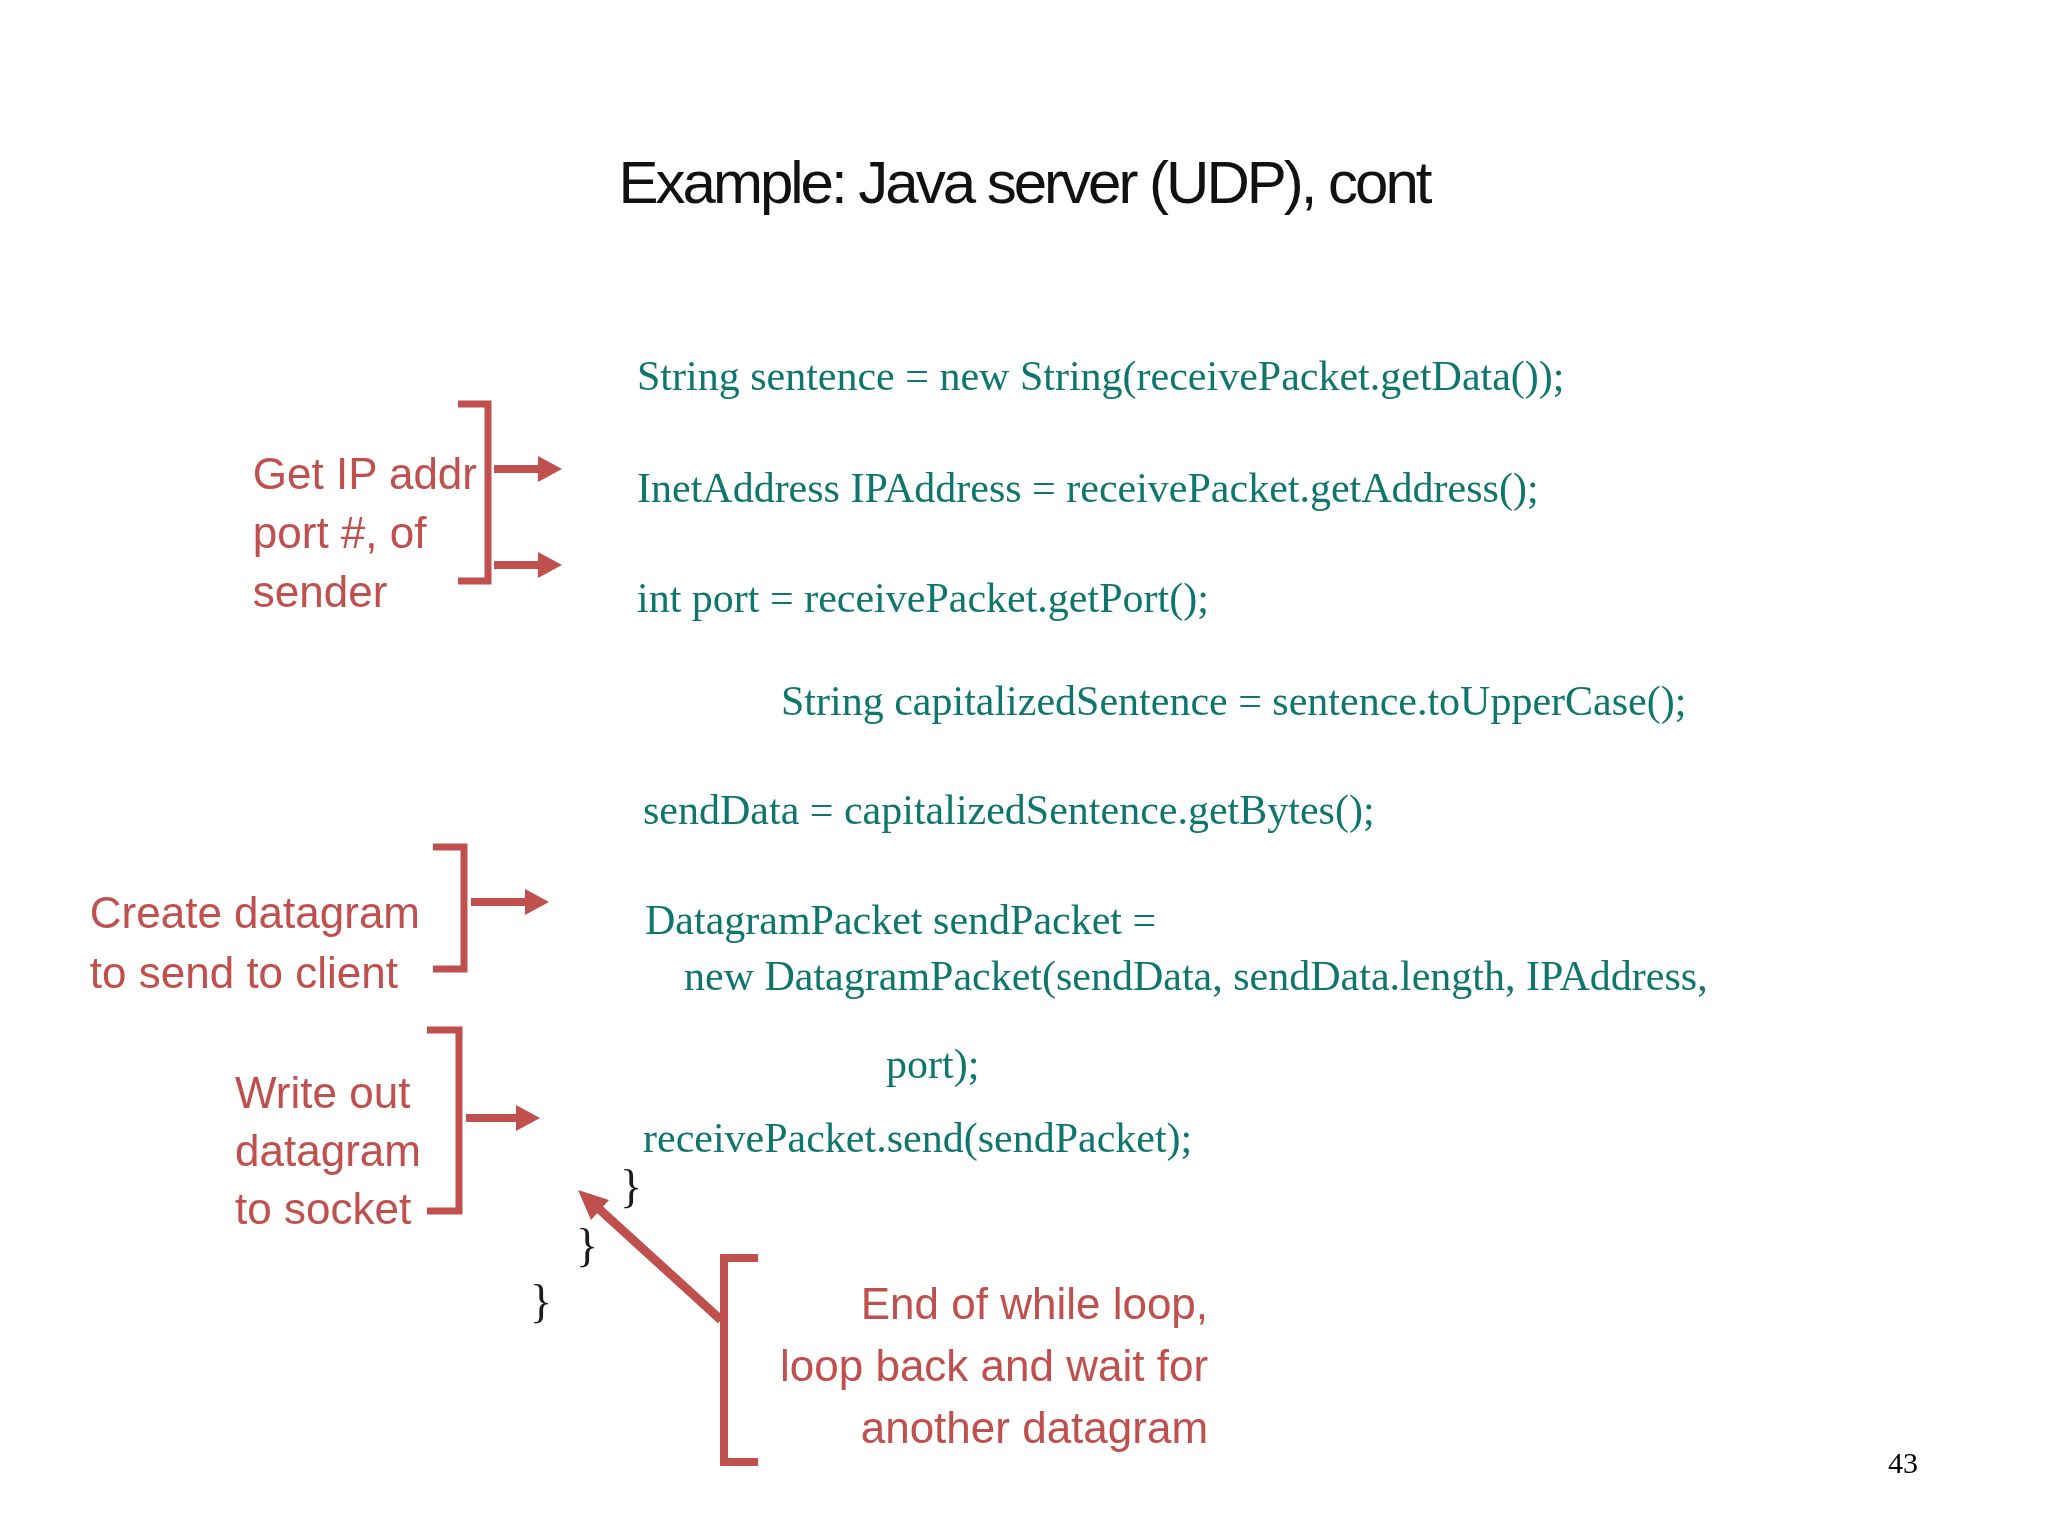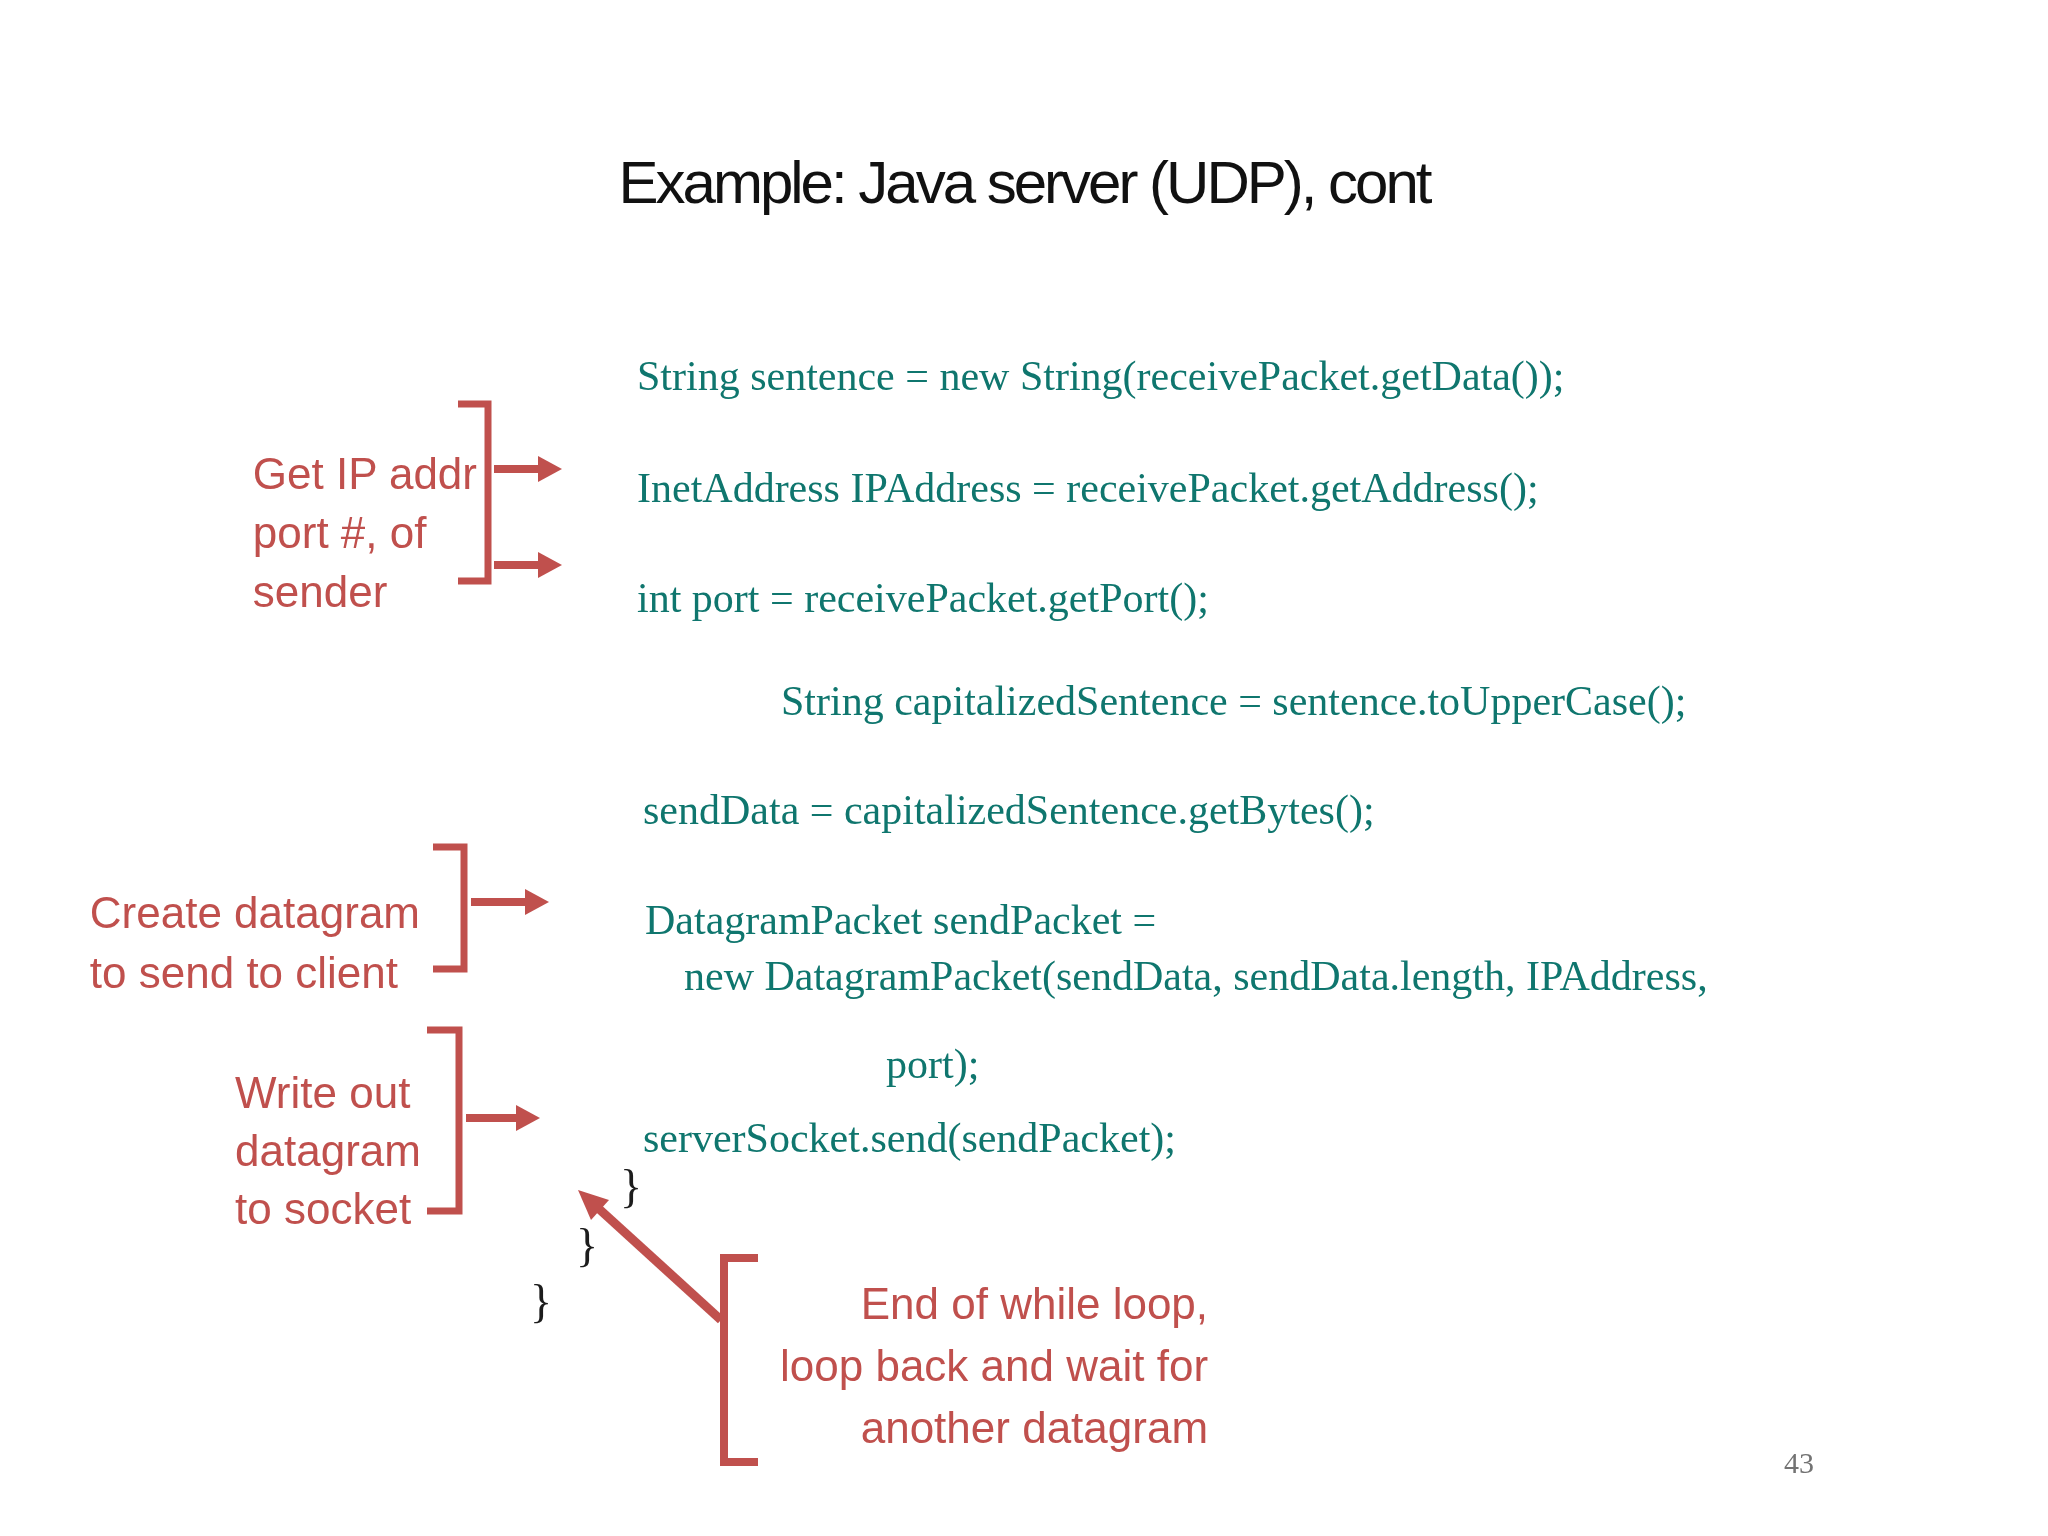--- a/index.html
+++ b/index.html
@@ -54,25 +54,25 @@
   }
   .annotation.right { text-align: left; margin-top: 36px; }
   .annotation.left { text-align: right; }
   .ann-line { display: block; }
   #ann-get-ip    { right: 1571px; top: 408px;  line-height: 59px; }
   #ann-create    { right: 1628px; top: 847px;  line-height: 60px; }
   #ann-write     { right: 1627px; top: 1028px; line-height: 58px; }
   #ann-end-loop  { left: 780px;   top: 1273px; line-height: 62px; }
   .page-number {
     position: absolute;
-    left: 1784px;
+    left: 1888px;
     top: 1446px;
     font-family: "Liberation Serif", serif;
     font-size: 30px;
-    color: #737373;
+    color: #000000;
     text-align: center;
   }
   .graphics-overlay {
     position: absolute;
     left: 0;
     top: 0;
     width: 2048px;
     height: 1536px;
     pointer-events: none;
   }
@@ -85,21 +85,21 @@
   <div class="slide-title">Example: Java server (UDP), cont</div>
 
   <div class="code-line" style="left:637px; top:352px;">String sentence = new String(receivePacket.getData());</div>
   <div class="code-line" style="left:637px; top:464px;">InetAddress IPAddress = receivePacket.getAddress();</div>
   <div class="code-line" style="left:637px; top:574px;">int port = receivePacket.getPort();</div>
   <div class="code-line" style="left:781px; top:677px;">String capitalizedSentence = sentence.toUpperCase();</div>
   <div class="code-line" style="left:643px; top:786px;">sendData = capitalizedSentence.getBytes();</div>
   <div class="code-line" style="left:645px; top:896px;">DatagramPacket sendPacket =</div>
   <div class="code-line" style="left:684px; top:952px;">new DatagramPacket(sendData, sendData.length, IPAddress,</div>
   <div class="code-line" style="left:886px; top:1040px;">port);</div>
-  <div class="code-line" style="left:643px; top:1114px;">serverSocket.send(sendPacket);</div>
+  <div class="code-line" style="left:643px; top:1114px;">receivePacket.send(sendPacket);</div>
 
   <div class="closing-brace" style="left:620px; top:1162px;">}</div>
   <div class="closing-brace" style="left:576px; top:1221px;">}</div>
   <div class="closing-brace" style="left:530px; top:1277px;">}</div>
 
   <div class="annotation right" id="ann-get-ip">
     <span class="ann-line">Get IP addr</span>
     <span class="ann-line">port #, of</span>
     <span class="ann-line">sender</span>
   </div>

